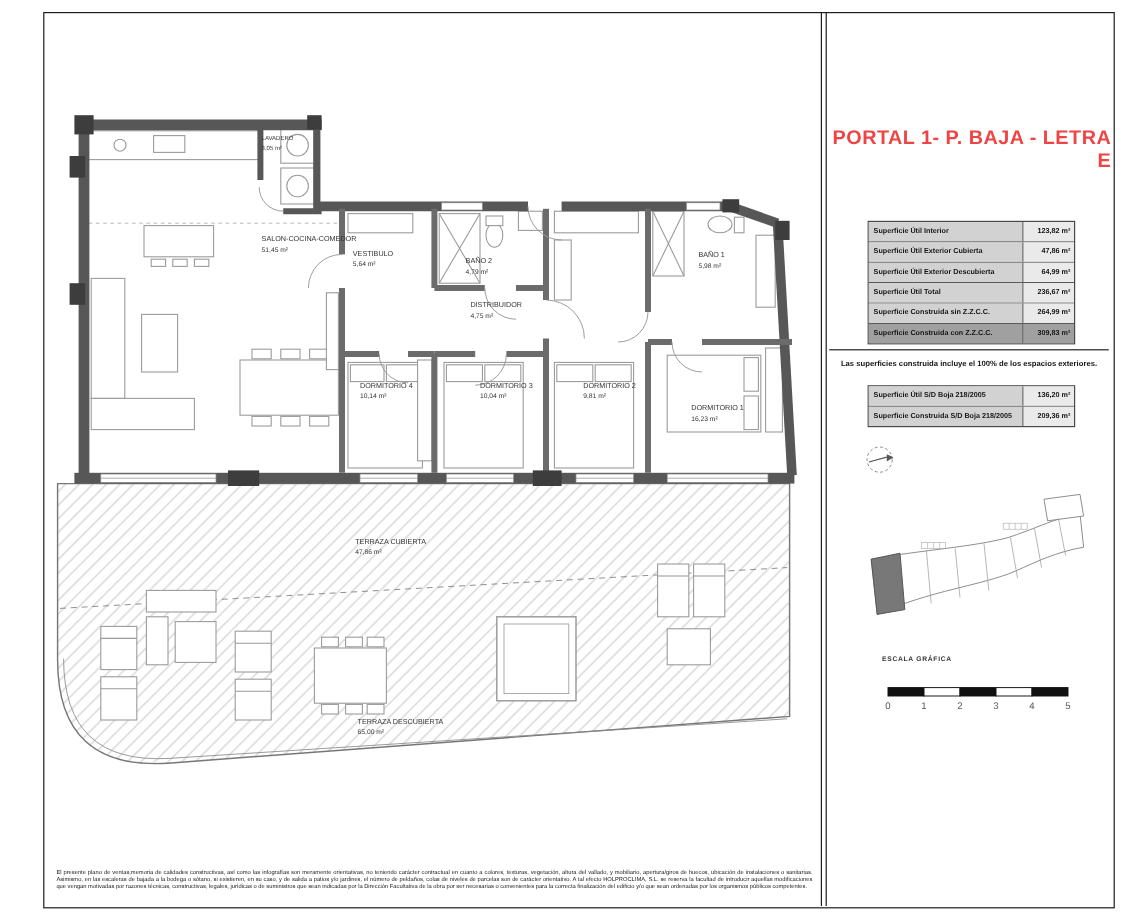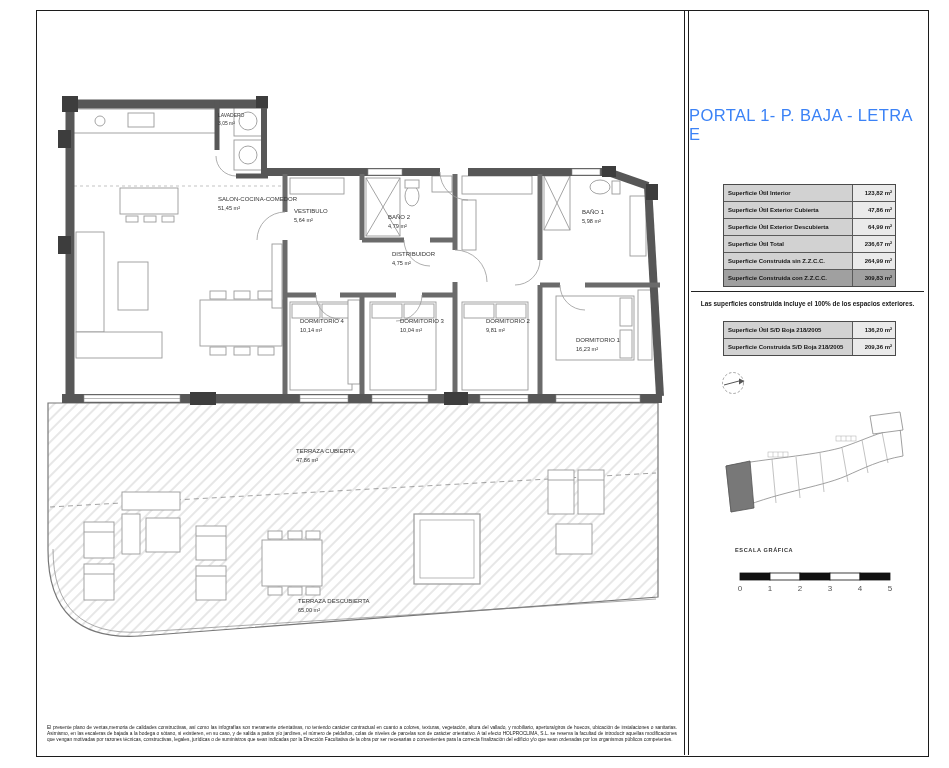--- a/index.html
+++ b/index.html
@@ -1,21 +1,21 @@
 <!DOCTYPE html>
 <html><head>
 <meta charset="utf-8">
 <style>
   html,body{margin:0;padding:0;background:#fff;}
   body{width:949px;height:768px;position:relative;overflow:hidden;
        font-family:"Liberation Sans",sans-serif;color:#111;}
   .abs{position:absolute;}
   .sheet-frame{left:36px;top:10px;width:891px;height:745px;border:1.3px solid #1c1c1c;}
   .divider-v{left:684px;top:10px;width:3px;height:745px;border-left:1px solid #1c1c1c;border-right:1px solid #1c1c1c;}
-  .panel-title{left:689px;top:106px;width:237px;text-align:left;font-size:16.5px;font-weight:normal;letter-spacing:.4px;color:#3b82f6;}
+  .panel-title{left:689px;top:106px;width:237px;text-align:right;font-size:16.5px;font-weight:bold;letter-spacing:.4px;color:#ef4444;}
   .divider-h{left:691px;top:291px;width:233px;border-top:1px solid #222;}
   
   .stable{left:723px;width:171px;border:1.4px solid #4a4a4a;}
   .t1{top:184px;}
   .t2{top:321px;}
   .srow{display:flex;height:16px;border-bottom:1px solid #5a5a5a;}
   .t2 .srow{height:16px;}
   .srow:last-child{border-bottom:none;}
   .slabel{width:124px;background:#d2d2d2;border-right:1px solid #5a5a5a;
           font-size:6px;font-weight:bold;display:flex;align-items:center;padding-left:4px;color:#151515;}

